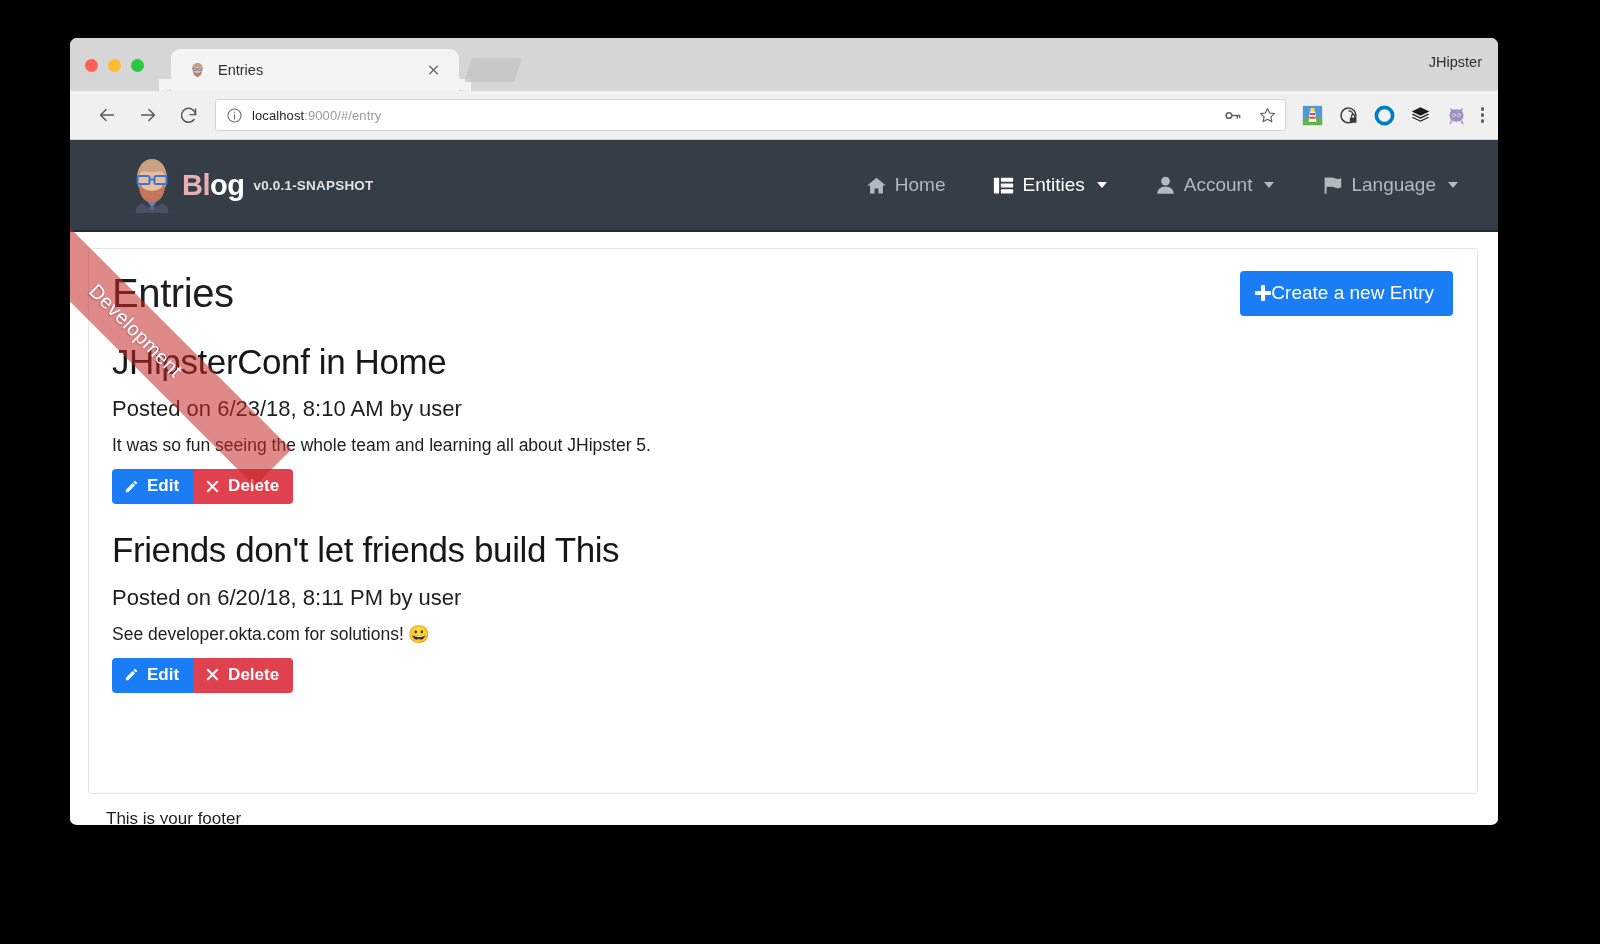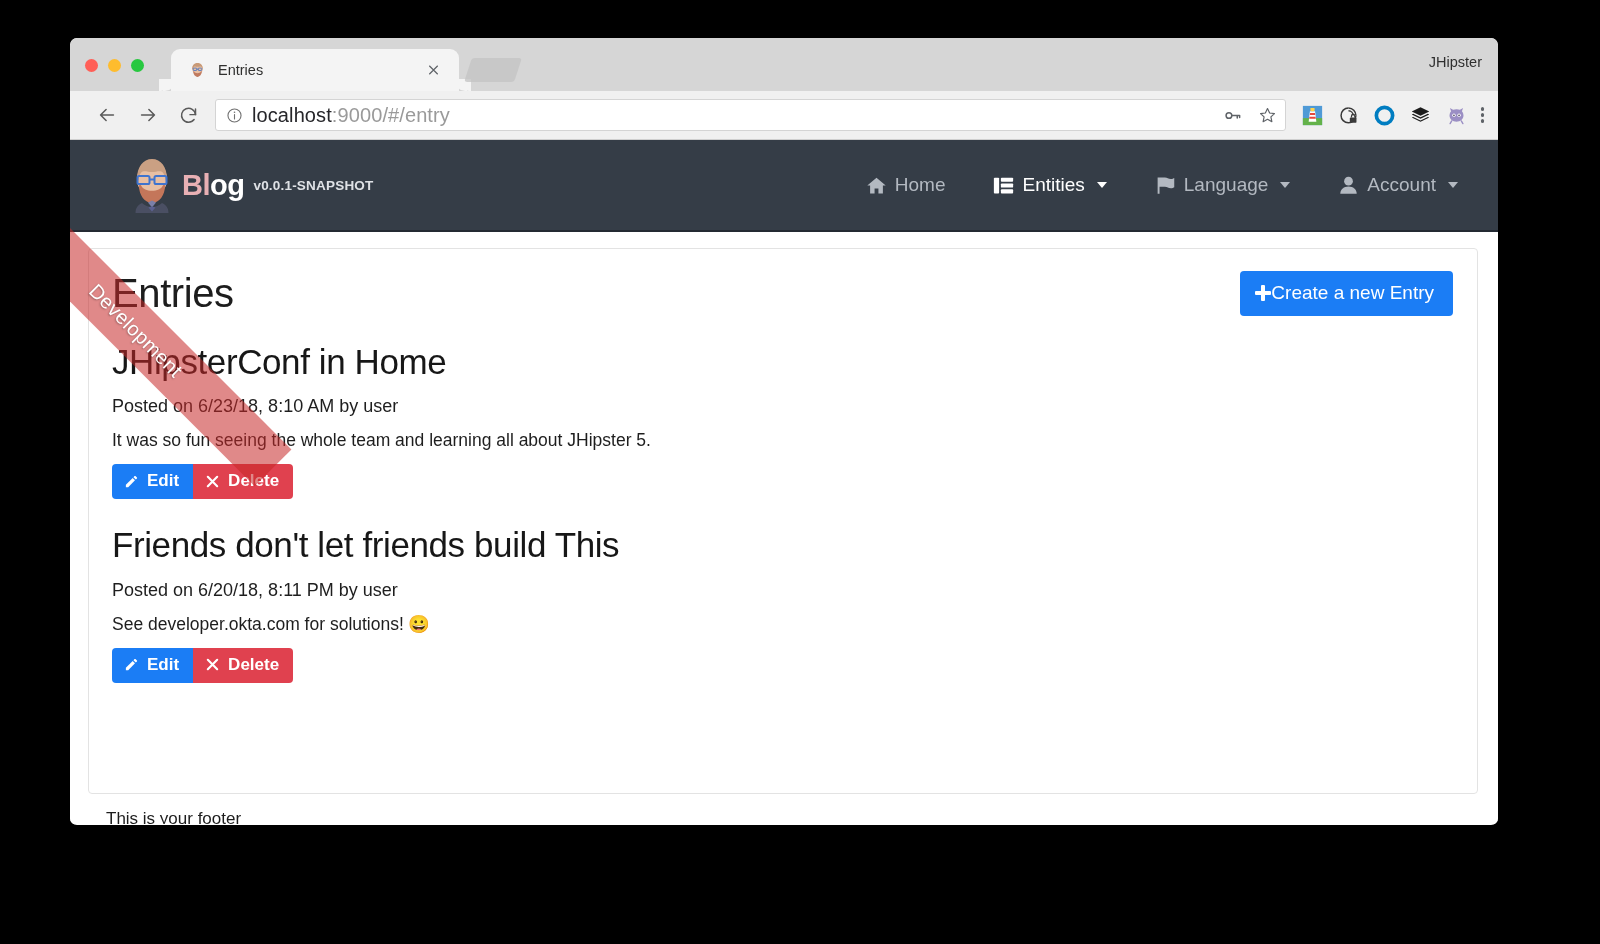--- a/index.html
+++ b/index.html
@@ -104,21 +104,21 @@
     background: #fff;
     border: 1px solid #d4d4d4;
     border-radius: 3px;
     display: flex; align-items: center;
     padding: 0 10px;
     position: relative;
   }
   .info-icon { width: 17px; height: 17px; flex: 0 0 auto; color: #707070; }
   .url {
     margin-left: 9px;
-    font-size: 20px;
+    font-size: 13px;
     color: #9a9a9a;
     white-space: nowrap;
     letter-spacing: .1px;
   }
   .url b { color: #26262a; font-weight: normal; }
   .omni-right {
     position: absolute; right: 8px; top: 0; height: 100%;
     display: flex; align-items: center; gap: 16px;
   }
   .omni-icon { width: 19px; height: 19px; color: #5f6368; }
@@ -244,21 +244,21 @@
   .plus:before { left: 0; top: 5.5px; width: 16px; height: 4.5px; }
   .plus:after  { top: 0; left: 5.5px; height: 16px; width: 4.5px; }
 
   .entries { margin-top: 26px; }
   .entry { margin-bottom: 6px; }
   .entry-title {
     font-size: 35px; font-weight: normal; color: #171717;
     letter-spacing: -.4px; line-height: 1.15;
   }
   .entry-meta {
-    font-size: 18px; color: #1e1e1e;
+    font-size: 22px; color: #1e1e1e;
     margin-top: 14px;
   }
   .entry-subtitle {
     font-size: 37px; font-weight: bold; color: #111;
     letter-spacing: -.7px; margin-top: 8px; line-height: 1.1;
   }
   .entry-body {
     font-size: 17.5px; color: #1e1e1e;
     margin-top: 13px;
   }
@@ -454,35 +454,35 @@
               <rect x="9" y="16.4" width="14" height="4.6" rx="1"></rect>
             </svg>
           </span>
           <span>Entities</span>
           <span class="caret"></span>
         </a>
 
         <a class="nav-item">
           <span class="nav-icon">
             <svg viewBox="0 0 24 24" width="21" height="21" fill="currentColor">
-              <path d="M3 2.5v19h2.2v-8h6.1c3 0 3.6 1.6 6.9 1.6 1.6 0 3-.5 3.8-1.1V3.4c-.9.6-2.2 1.1-3.8 1.1-3.3 0-3.9-1.6-6.9-1.6H3z"></path>
-            </svg>
-          </span>
-          <span>Language</span>
-          <span class="caret"></span>
-        </a>
-
-        <a class="nav-item">
-          <span class="nav-icon">
-            <svg viewBox="0 0 24 24" width="21" height="21" fill="currentColor">
               <circle cx="12" cy="7" r="5"></circle>
               <path d="M2.6 21.5c0-5.2 4.2-8.3 9.4-8.3s9.4 3.1 9.4 8.3z"></path>
             </svg>
           </span>
           <span>Account</span>
+          <span class="caret"></span>
+        </a>
+
+        <a class="nav-item">
+          <span class="nav-icon">
+            <svg viewBox="0 0 24 24" width="21" height="21" fill="currentColor">
+              <path d="M3 2.5v19h2.2v-8h6.1c3 0 3.6 1.6 6.9 1.6 1.6 0 3-.5 3.8-1.1V3.4c-.9.6-2.2 1.1-3.8 1.1-3.3 0-3.9-1.6-6.9-1.6H3z"></path>
+            </svg>
+          </span>
+          <span>Language</span>
           <span class="caret"></span>
         </a>
       </nav>
     </div>
 
     <div class="page">
       <div class="card">
 
         <div class="card-head">
           <h1 class="page-title">Entries</h1>

